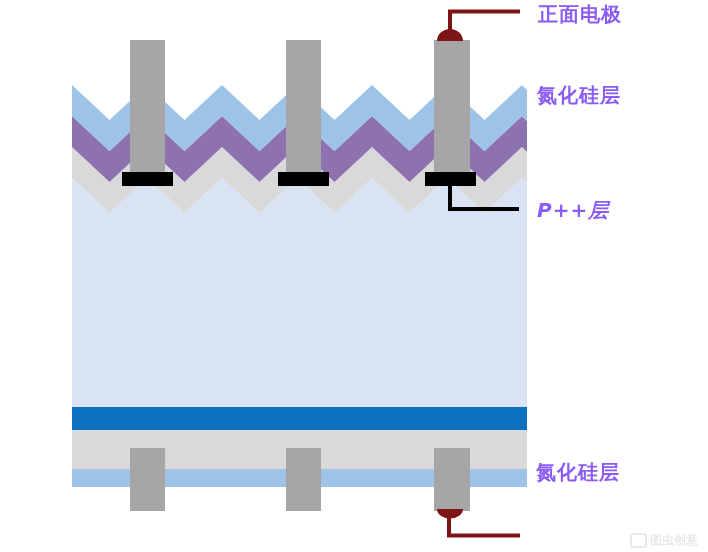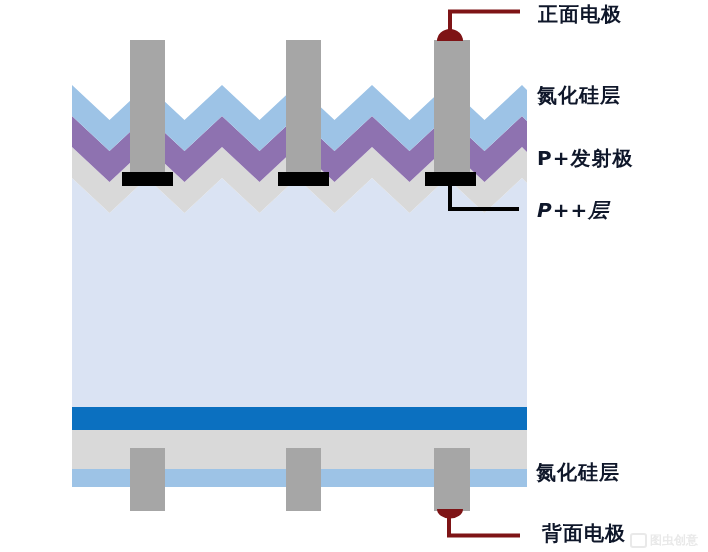--- a/index.html
+++ b/index.html
@@ -5,21 +5,21 @@
   html, body { margin:0; padding:0; background:#ffffff; }
   body {
     width:708px; height:552px; overflow:hidden;
     font-family:"DejaVu Sans","Liberation Sans",sans-serif;
   }
   .stage { position:relative; width:708px; height:552px; background:#ffffff; }
   .stage svg { position:absolute; left:0; top:0; }
   .lbl {
     position:absolute;
     font-size:20px; line-height:22px; font-weight:bold;
-    letter-spacing:1px; color:#0f172a; white-space:nowrap;
+    letter-spacing:1px; color:#8b5cf6; white-space:nowrap;
   }
   .lbl-front     { left:538px; top:3px;   }
   .lbl-sin-top   { left:537px; top:84px;  }
   .lbl-alox      { left:537px; top:114px; }
   .lbl-pemit     { left:537px; top:147px; }
   .lbl-ppp       { left:537px; top:199px;font-style:italic; }
   .lbl-nsi       { left:536px; top:285px; }
   .lbl-tunnel    { left:536px; top:399px; }
   .lbl-poly      { left:536px; top:431px; }
   .lbl-sin-bot   { left:536px; top:461px; }
@@ -68,23 +68,21 @@
     <path d="M 437 41 A 13 12 0 0 1 463 41 Z" fill="#7E1416"></path>
 
     <polyline points="450,183 450,209 519,209" fill="none" stroke-width="4" stroke="#000000"></polyline>
 
     <path d="M 437 509 A 13 9.5 0 0 0 463 509 Z" fill="#7E1416"></path>
     <polyline points="449,516 449,535.5 520,535.5" fill="none" stroke-width="4" stroke="#7E1416"></polyline>
   </svg>
 
   <div class="lbl lbl-front">正面电极</div>
   <div class="lbl lbl-sin-top">氮化硅层</div>
-  <div class="lbl lbl-pemit">P+发射极</div>
   <div class="lbl lbl-ppp">P++层</div>
   <div class="lbl lbl-sin-bot">氮化硅层</div>
-  <div class="lbl lbl-back">背面电极</div>
 
   <div class="wm">
     <span class="wm-box"></span>
     <span>图虫创意</span>
   </div>
 
 </div>
 
 </body></html>

